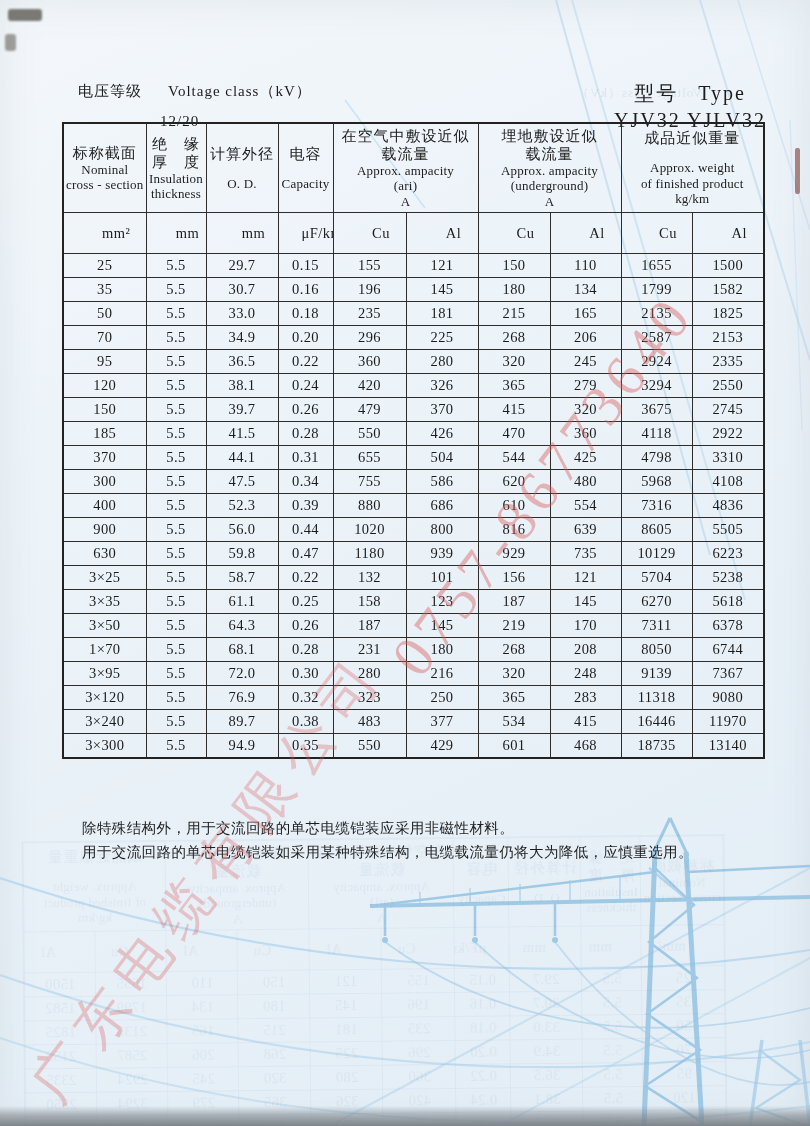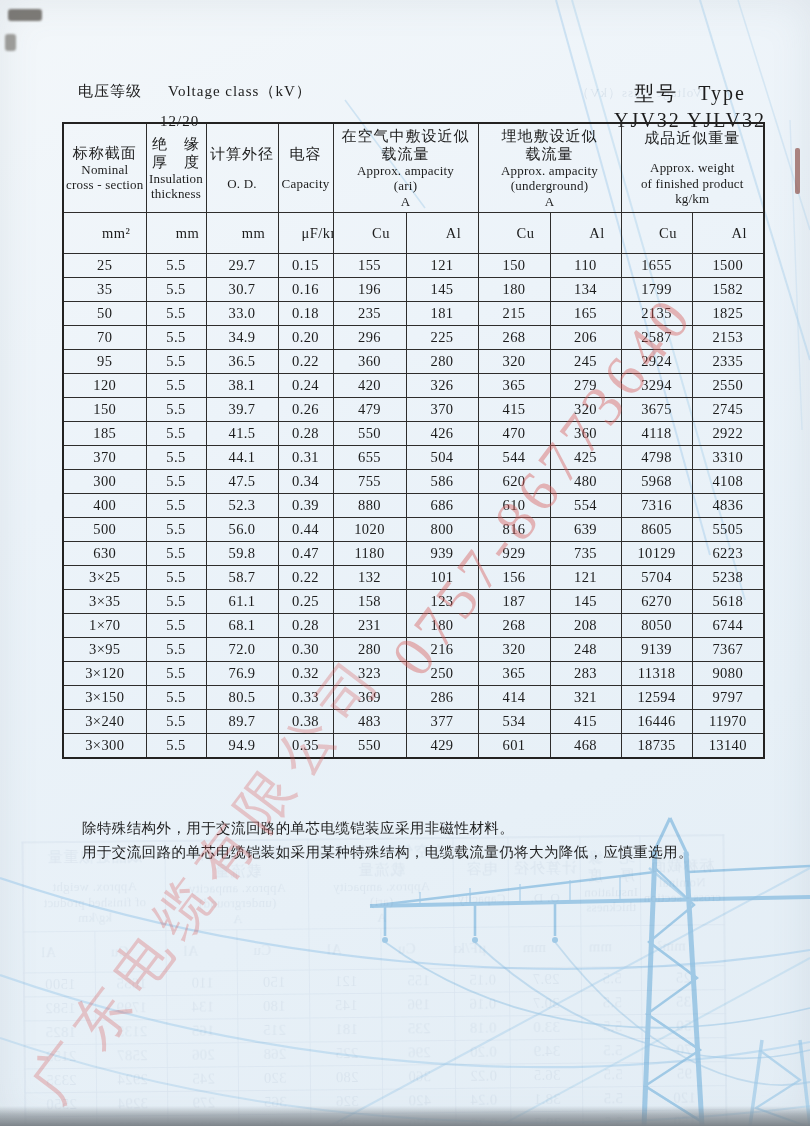--- a/index.html
+++ b/index.html
@@ -324,21 +324,21 @@
             <td>52.3</td>
             <td>0.39</td>
             <td>880</td>
             <td>686</td>
             <td>610</td>
             <td>554</td>
             <td>7316</td>
             <td>4836</td>
           </tr>
           <tr>
-            <td>500</td>
+            <td>900</td>
             <td>5.5</td>
             <td>56.0</td>
             <td>0.44</td>
             <td>1020</td>
             <td>800</td>
             <td>816</td>
             <td>639</td>
             <td>8605</td>
             <td>5505</td>
           </tr>
@@ -372,20 +372,32 @@
             <td>61.1</td>
             <td>0.25</td>
             <td>158</td>
             <td>123</td>
             <td>187</td>
             <td>145</td>
             <td>6270</td>
             <td>5618</td>
           </tr>
           <tr>
+            <td>3×50</td>
+            <td>5.5</td>
+            <td>64.3</td>
+            <td>0.26</td>
+            <td>187</td>
+            <td>145</td>
+            <td>219</td>
+            <td>170</td>
+            <td>7311</td>
+            <td>6378</td>
+          </tr>
+          <tr>
             <td>1×70</td>
             <td>5.5</td>
             <td>68.1</td>
             <td>0.28</td>
             <td>231</td>
             <td>180</td>
             <td>268</td>
             <td>208</td>
             <td>8050</td>
             <td>6744</td>
@@ -406,32 +418,20 @@
             <td>3×120</td>
             <td>5.5</td>
             <td>76.9</td>
             <td>0.32</td>
             <td>323</td>
             <td>250</td>
             <td>365</td>
             <td>283</td>
             <td>11318</td>
             <td>9080</td>
-          </tr>
-          <tr>
-            <td>3×150</td>
-            <td>5.5</td>
-            <td>80.5</td>
-            <td>0.33</td>
-            <td>369</td>
-            <td>286</td>
-            <td>414</td>
-            <td>321</td>
-            <td>12594</td>
-            <td>9797</td>
           </tr>
           <tr>
             <td>3×240</td>
             <td>5.5</td>
             <td>89.7</td>
             <td>0.38</td>
             <td>483</td>
             <td>377</td>
             <td>534</td>
             <td>415</td>

